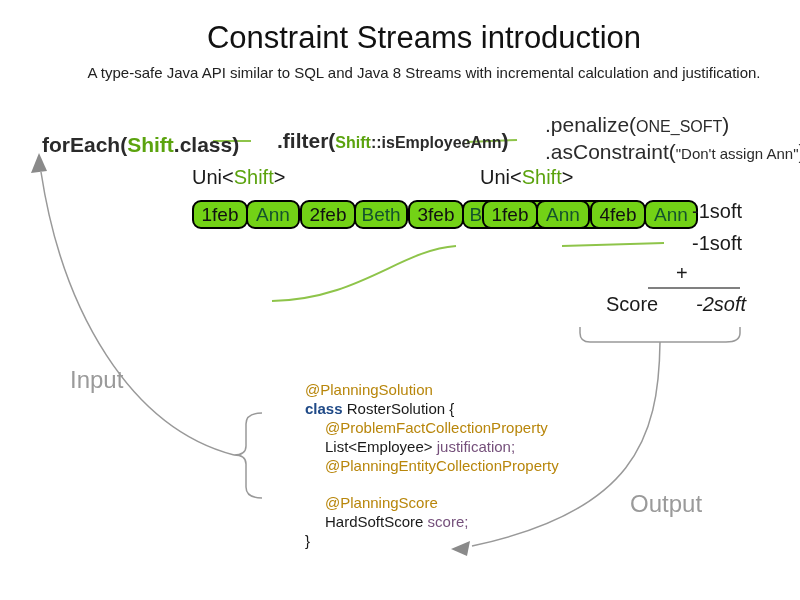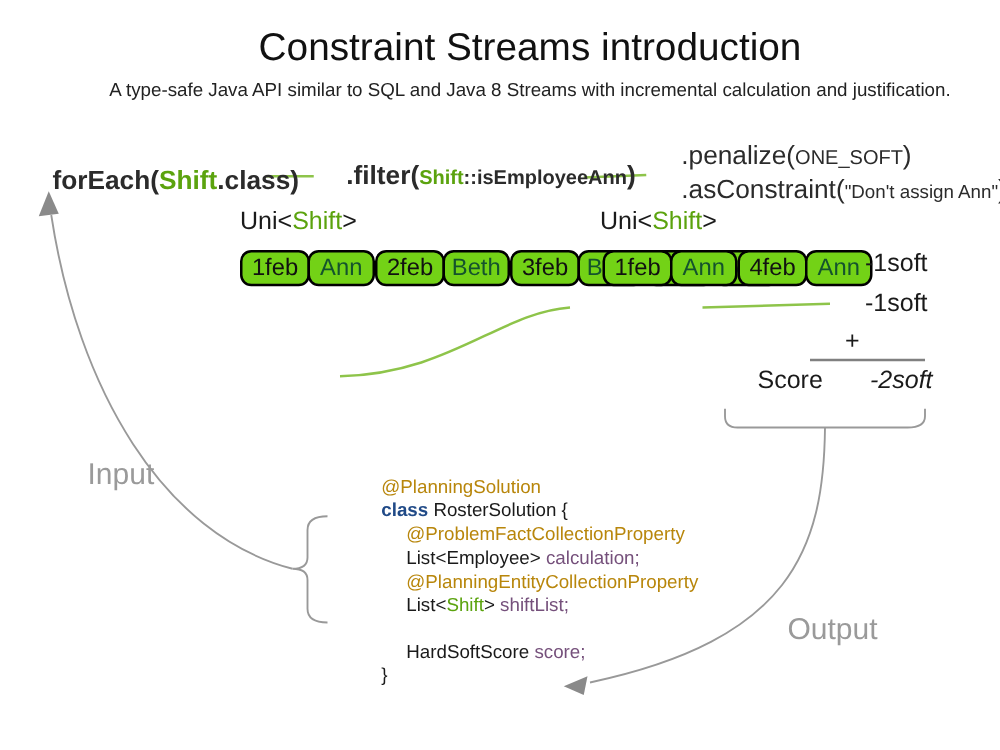--- a/index.html
+++ b/index.html
@@ -119,19 +119,19 @@
 <div class="abs score-label" style="left:582px;top:293px;">Score</div>
 <div class="abs score-total" style="left:672px;top:293px;font-style:italic;">-2soft</div>
 
 <div class="abs io-label" style="left:46px;top:366px;">Input</div>
 <div class="abs io-label" style="left:606px;top:490px;">Output</div>
 
 <div class="abs code-block">
   <div class="code-line ann">@PlanningSolution</div>
   <div class="code-line"><span class="kw">class</span><span> RosterSolution {</span></div>
   <div class="code-line ind ann">@ProblemFactCollectionProperty</div>
-  <div class="code-line ind"><span>List&lt;Employee&gt; </span><span class="fld">calculation;</span></div>
+  <div class="code-line ind"><span>List&lt;Employee&gt; </span><span class="fld">justification;</span></div>
   <div class="code-line ind ann">@PlanningEntityCollectionProperty</div>
-  <div class="code-line ind"><span>List&lt;</span><span class="green">Shift</span><span>&gt; </span><span class="fld">shiftList;</span></div>
   <div class="spacer"></div>
+  <div class="code-line ind ann">@PlanningScore</div>
   <div class="code-line ind"><span>HardSoftScore </span><span class="fld">score;</span></div>
   <div class="code-line">}</div>
 </div>
 
 </body></html>

